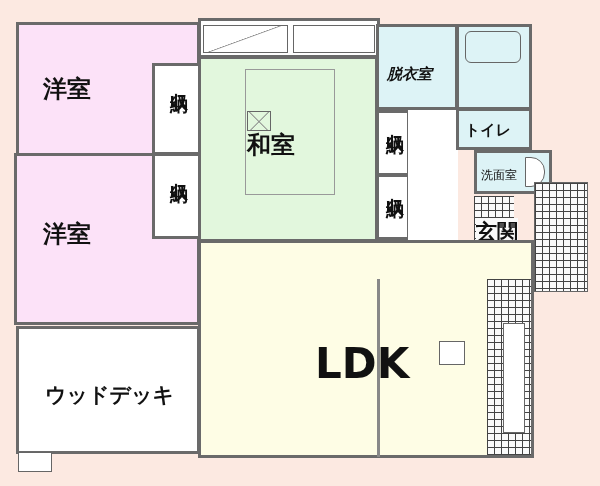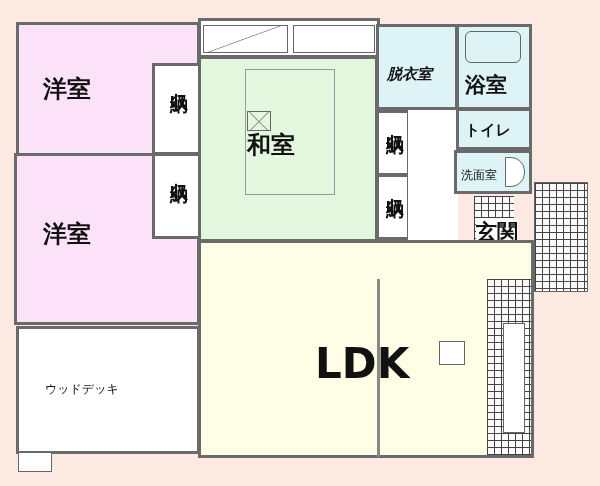--- a/index.html
+++ b/index.html
@@ -52,28 +52,27 @@
 </div>
 
 <div class="abs" style="left:408px;top:110px;width:50px;height:150px;background:#fff;"></div>
 
 <div class="abs room" style="left:376px;top:24px;width:82px;height:86px;background:#ddf3f6;font-style:italic;">
   <span class="lbl med" style="left:8px;top:38px;font-size:15px;">脱衣室</span>
 </div>
 
 <div class="abs room" style="left:456px;top:24px;width:76px;height:86px;background:#ddf3f6;">
   <div class="abs thin" style="left:6px;top:4px;width:56px;height:32px;border-radius:6px;"></div>
-  <span class="lbl med" style="left:6px;top:44px;">浴室</span>
 </div>
 
 <div class="abs room" style="left:456px;top:108px;width:76px;height:42px;background:#ddf3f6;">
   <span class="lbl" style="left:6px;top:10px;font-size:15px;">トイレ</span>
 </div>
 
-<div class="abs room" style="left:454px;top:150px;width:78px;height:44px;background:#ddf3f6;">
+<div class="abs room" style="left:474px;top:150px;width:78px;height:44px;background:#ddf3f6;">
   <span class="lbl" style="left:4px;top:14px;font-size:12px;font-weight:normal;">洗面室</span>
   <div class="abs thin" style="left:48px;top:4px;width:20px;height:30px;border-radius:0 14px 14px 0;background:#fff;"></div>
 </div>
 
 <div class="abs tile" style="left:474px;top:196px;width:40px;height:64px;">
   <span class="lbl med" style="left:2px;top:22px;background:#fafafa;">玄関</span>
 </div>
 
 <div class="abs tile" style="left:534px;top:182px;width:54px;height:110px;border:1px solid #666;"></div>
 
@@ -83,15 +82,15 @@
 
 <div class="abs room" style="left:198px;top:240px;width:336px;height:218px;background:#fefde5;">
   <div class="abs" style="left:176px;top:36px;width:3px;height:178px;background:#888;"></div>
   <span class="lbl" style="left:114px;top:96px;font-size:42px;font-family:'DejaVu Sans',sans-serif;">LDK</span>
   <div class="abs thin" style="left:238px;top:98px;width:26px;height:24px;background:#fff;"></div>
   <div class="abs tile" style="left:286px;top:36px;width:44px;height:176px;"></div>
   <div class="abs thin" style="left:302px;top:80px;width:22px;height:110px;background:#fff;"></div>
 </div>
 
 <div class="abs room" style="left:16px;top:326px;width:184px;height:128px;background:#fff;">
-  <span class="lbl" style="left:26px;top:52px;font-size:12px;font-weight:normal;">ウッドデッキ</span>
+  <span class="lbl" style="left:26px;top:52px;font-size:21px;font-weight:bold;">ウッドデッキ</span>
 </div>
 <div class="abs thin" style="left:18px;top:452px;width:34px;height:20px;background:#fff;"></div>
 
 </body></html>

